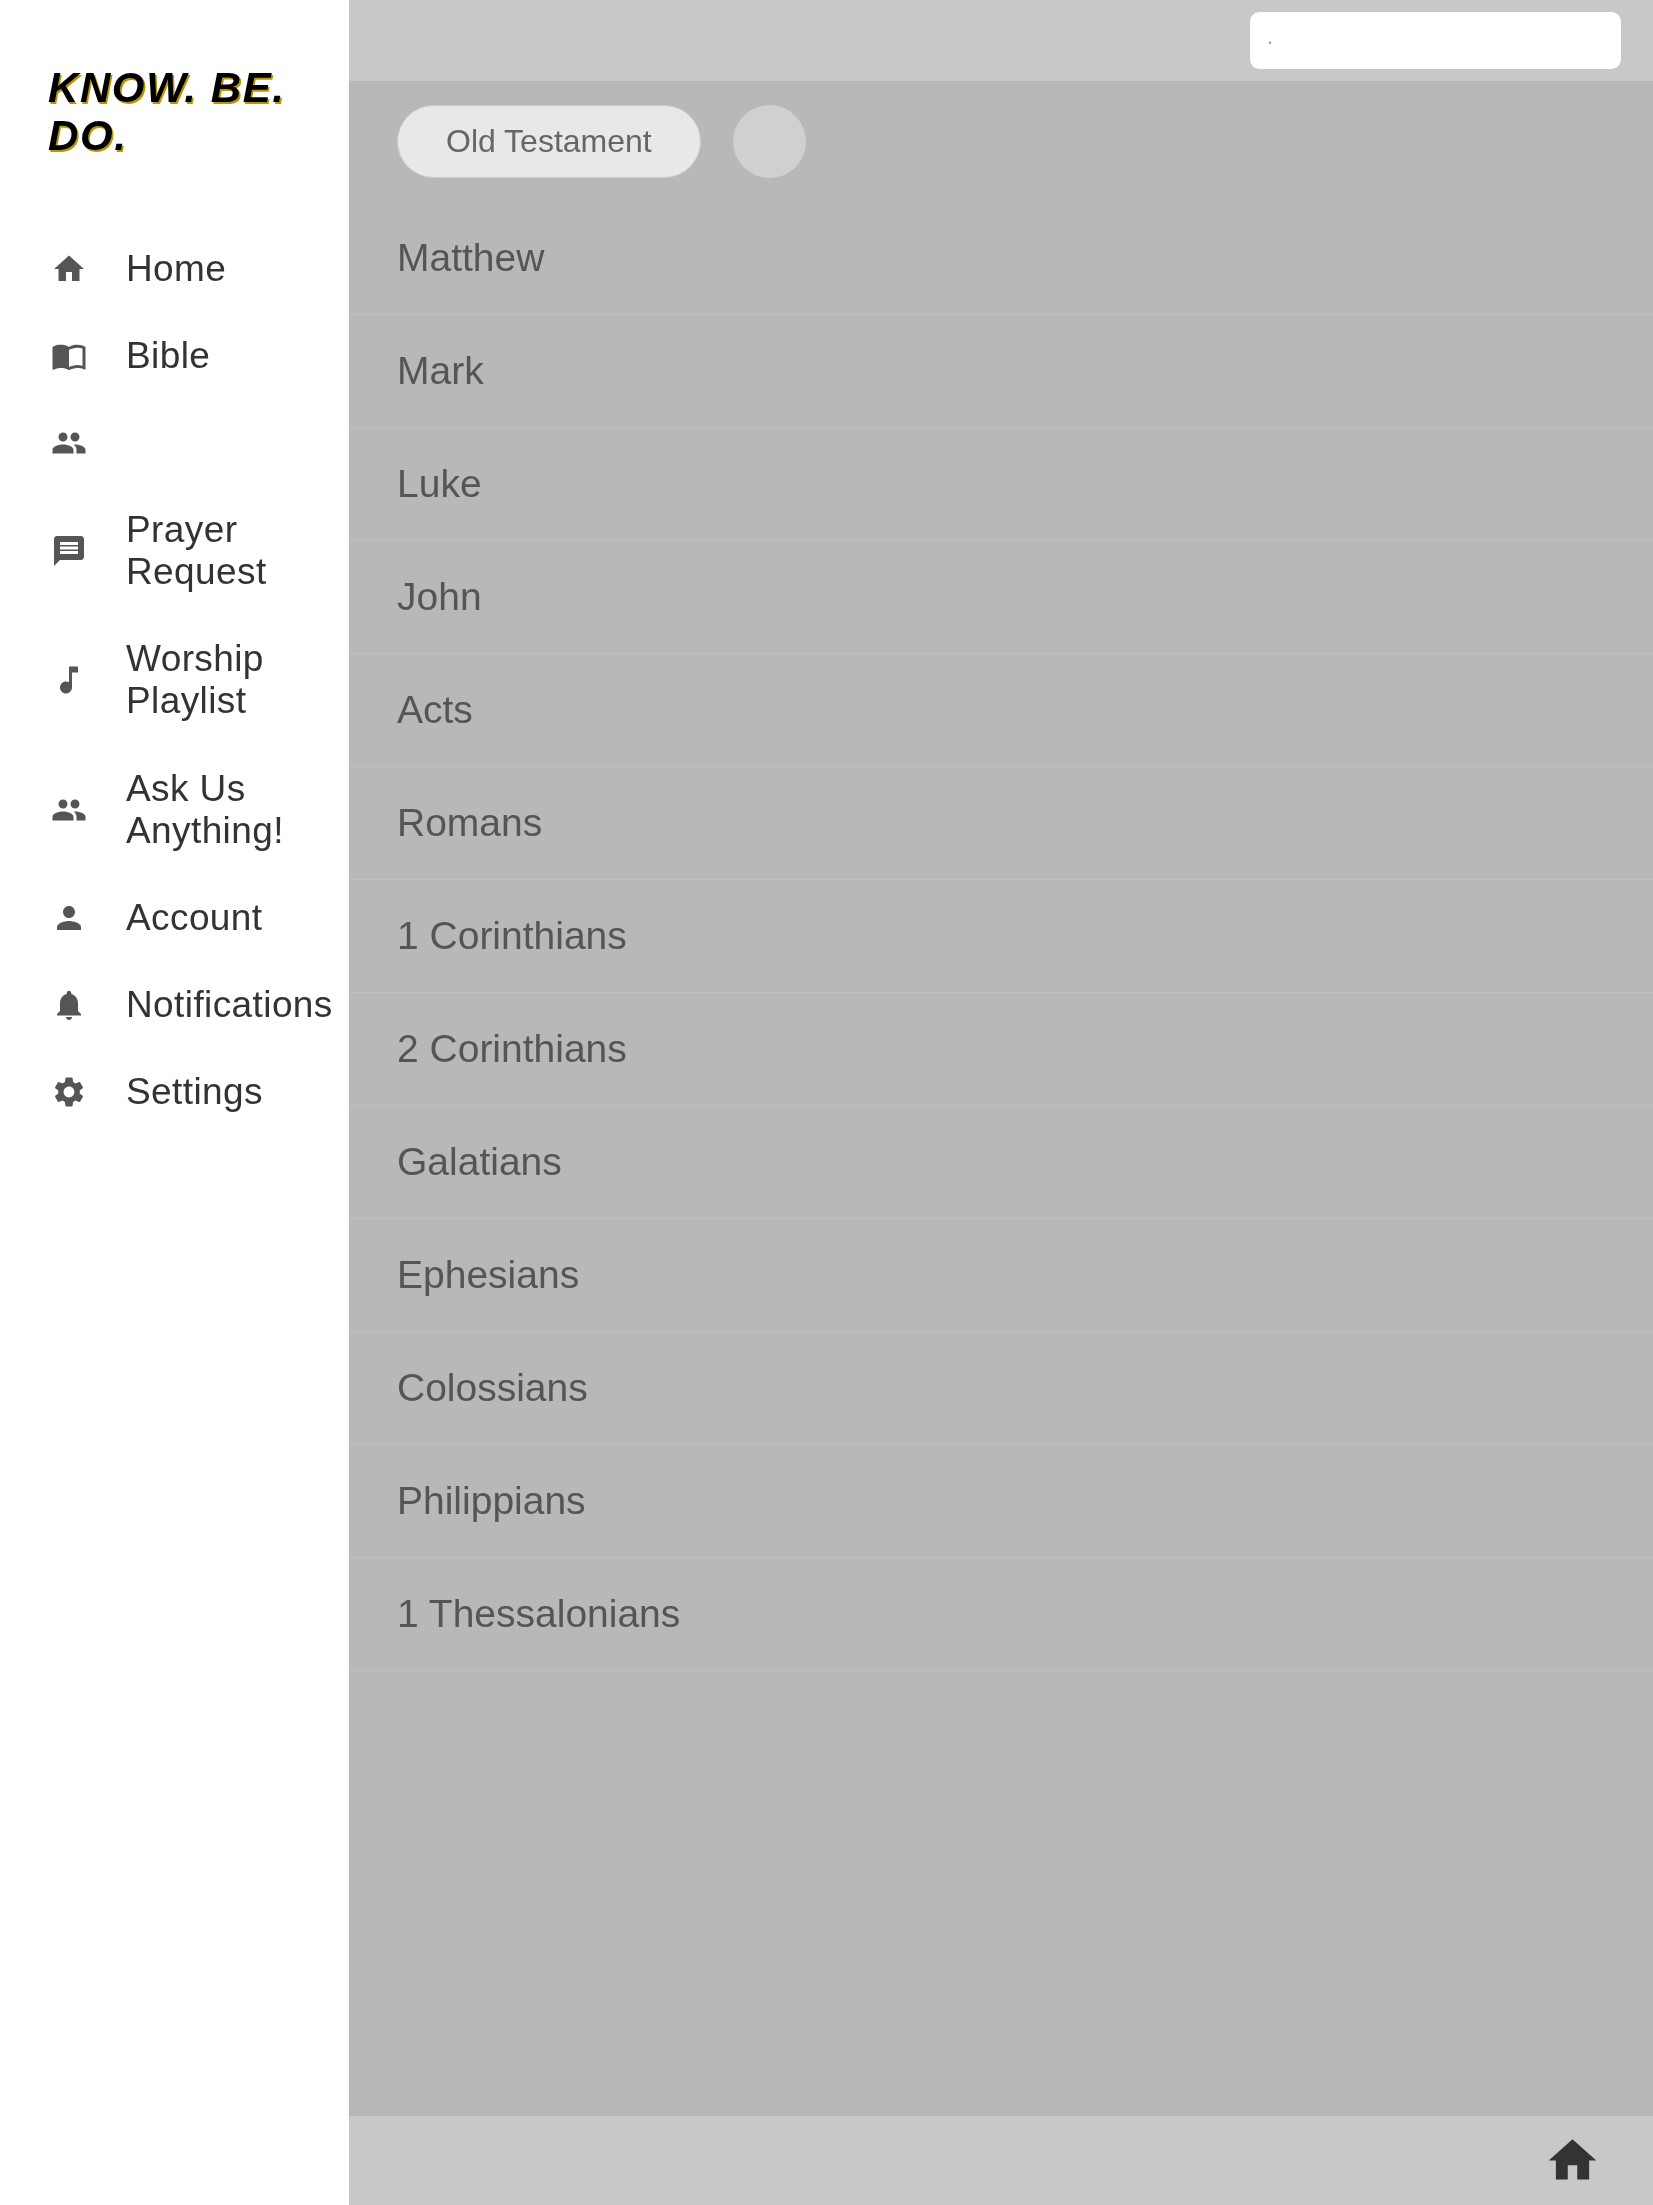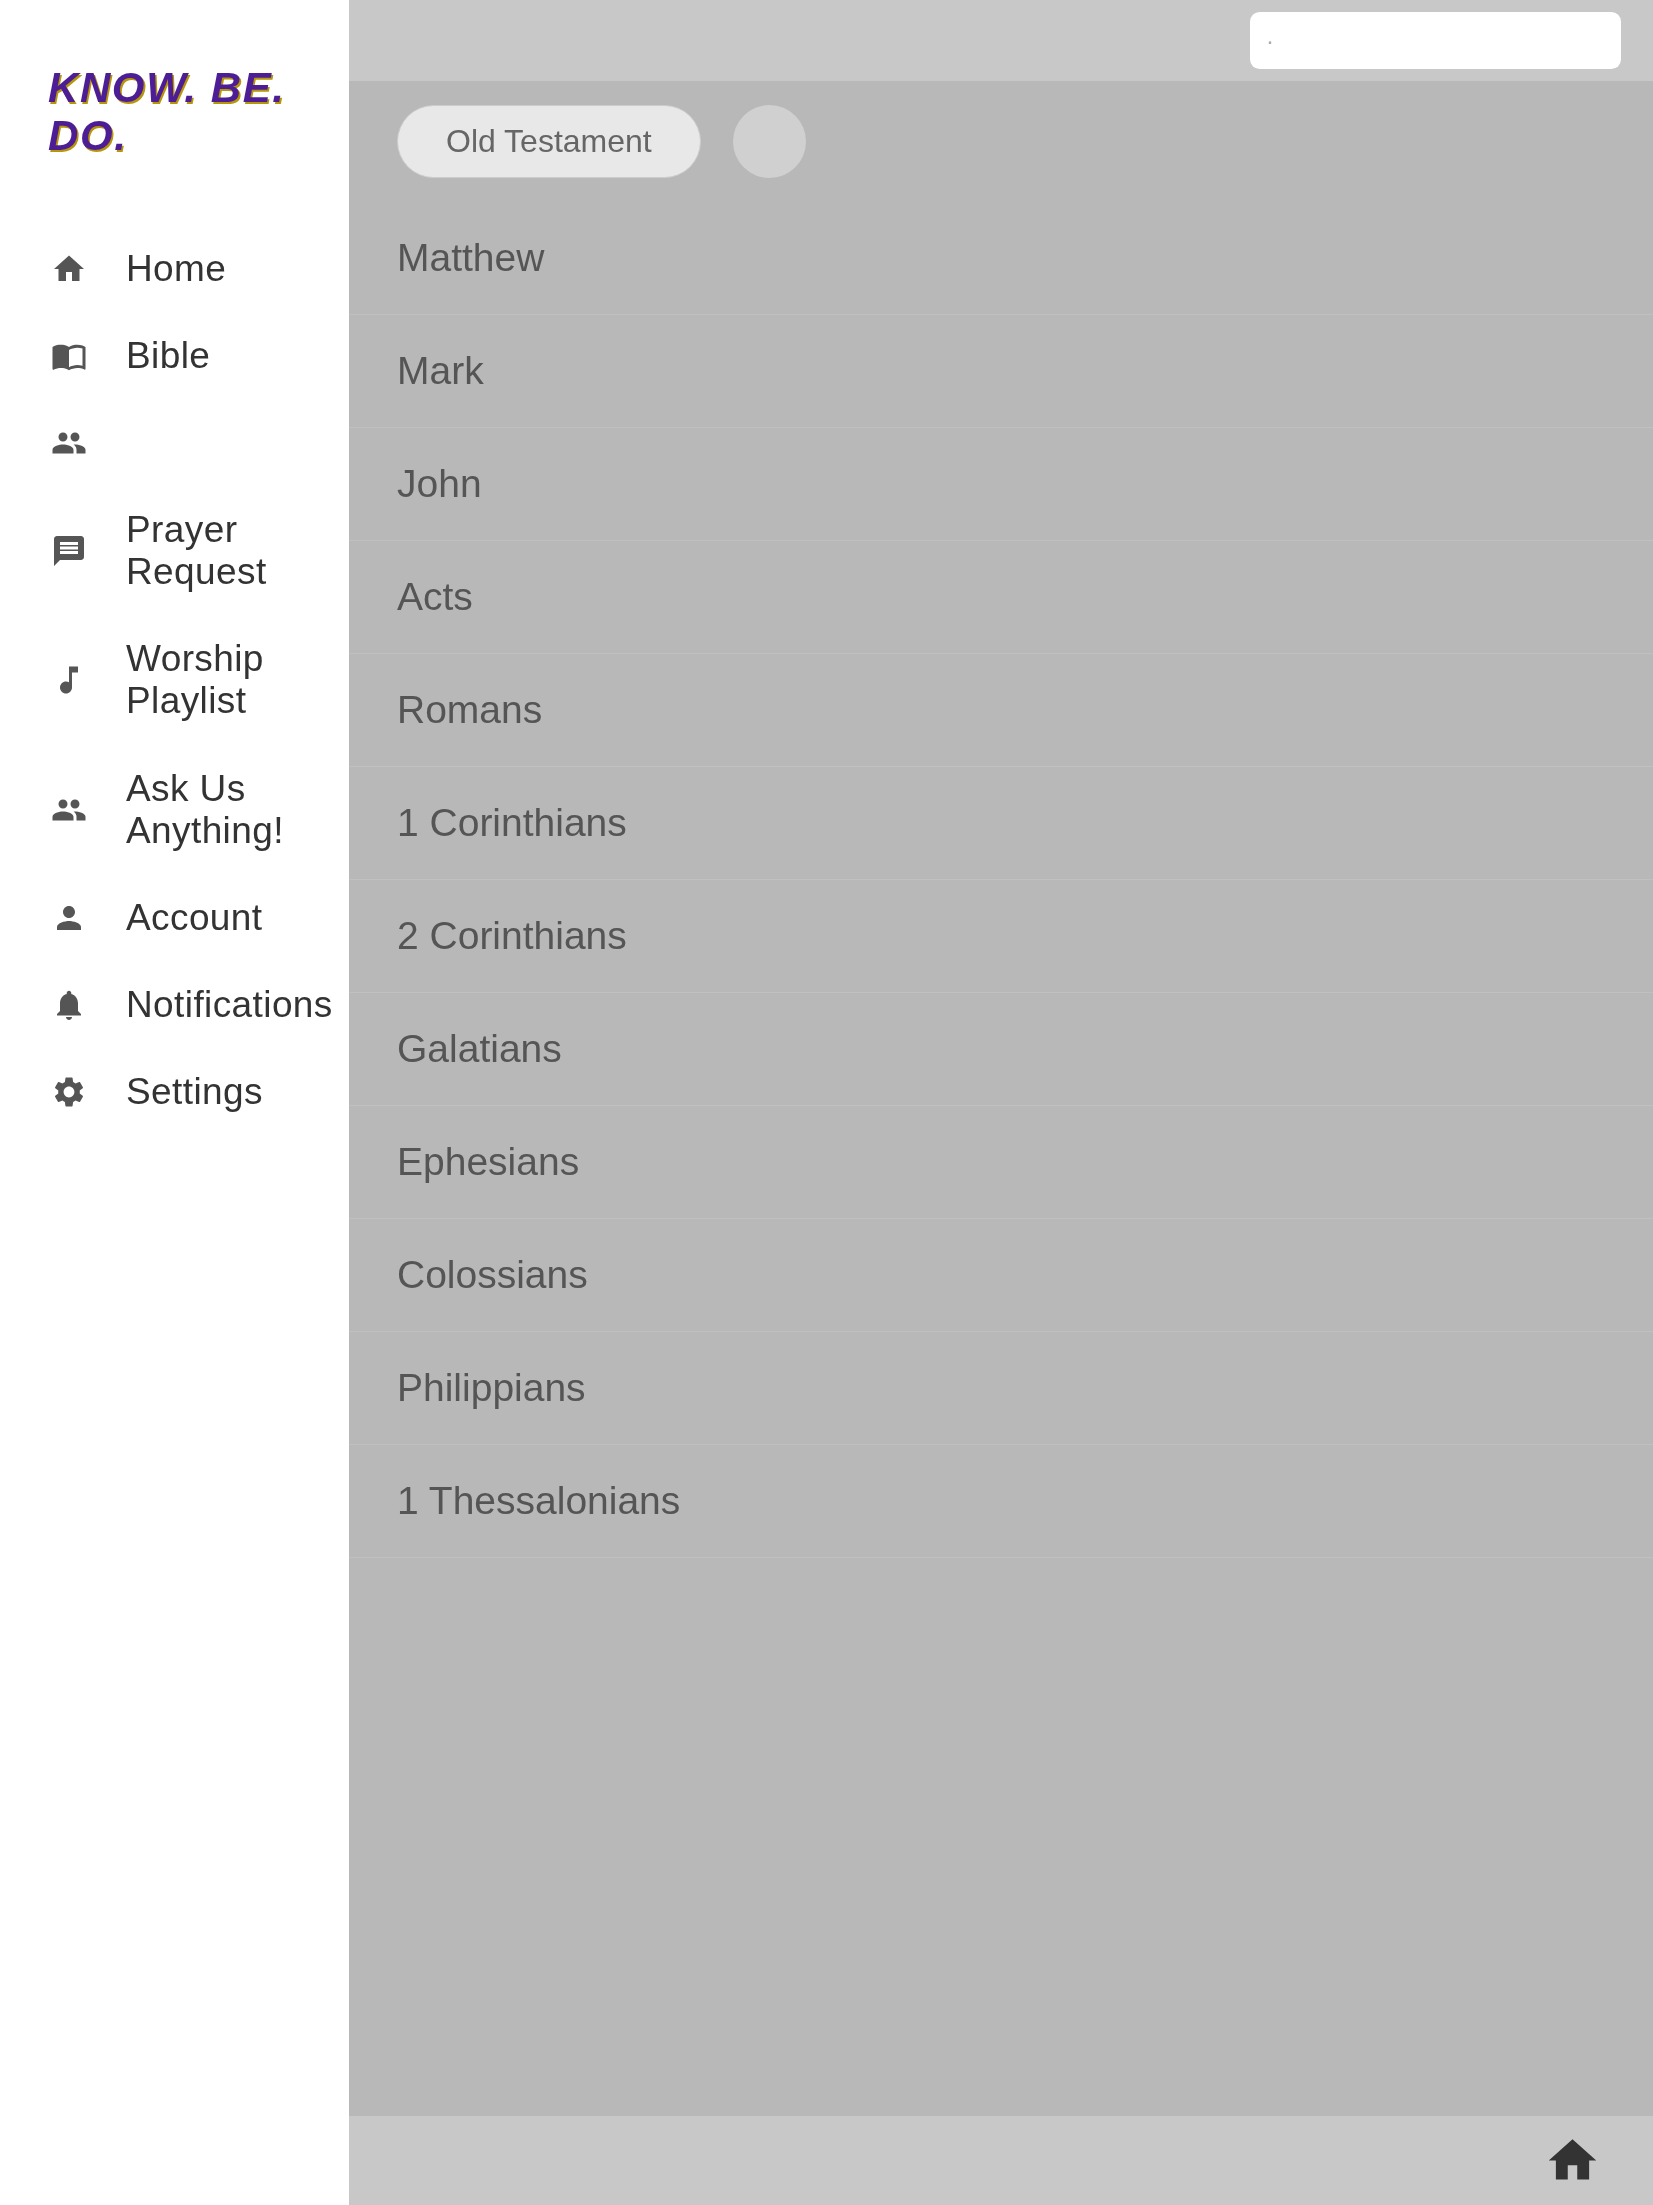--- a/index.html
+++ b/index.html
@@ -29,21 +29,21 @@
       z-index: 10;
     }
 
     .logo-area {
       padding: 16px 48px 65px 48px;
     }
 
     .logo-text {
       font-size: 42px;
       font-weight: 900;
-      color: #4c1d95;
+      color: #000000;
       letter-spacing: 1.6px;
       font-style: italic;
       text-shadow: 1.6px 1.6px 0px #b8960a;
     }
 
     .nav-items {
       display: flex;
       flex-direction: column;
       padding: 0 0 0 32px;
     }
@@ -361,20 +361,23 @@
 
   <div class="books-list">
 
   <div class="book-item">
         <span class="book-name">Matthew</span>
       </div>
       <div class="book-item">
         <span class="book-name">Mark</span>
       </div>
       <div class="book-item">
+        <span class="book-name">Luke</span>
+      </div>
+      <div class="book-item">
         <span class="book-name">John</span>
       </div>
       <div class="book-item">
         <span class="book-name">Acts</span>
       </div>
       <div class="book-item">
         <span class="book-name">Romans</span>
       </div>
       <div class="book-item">
         <span class="book-name">1 Corinthians</span>

